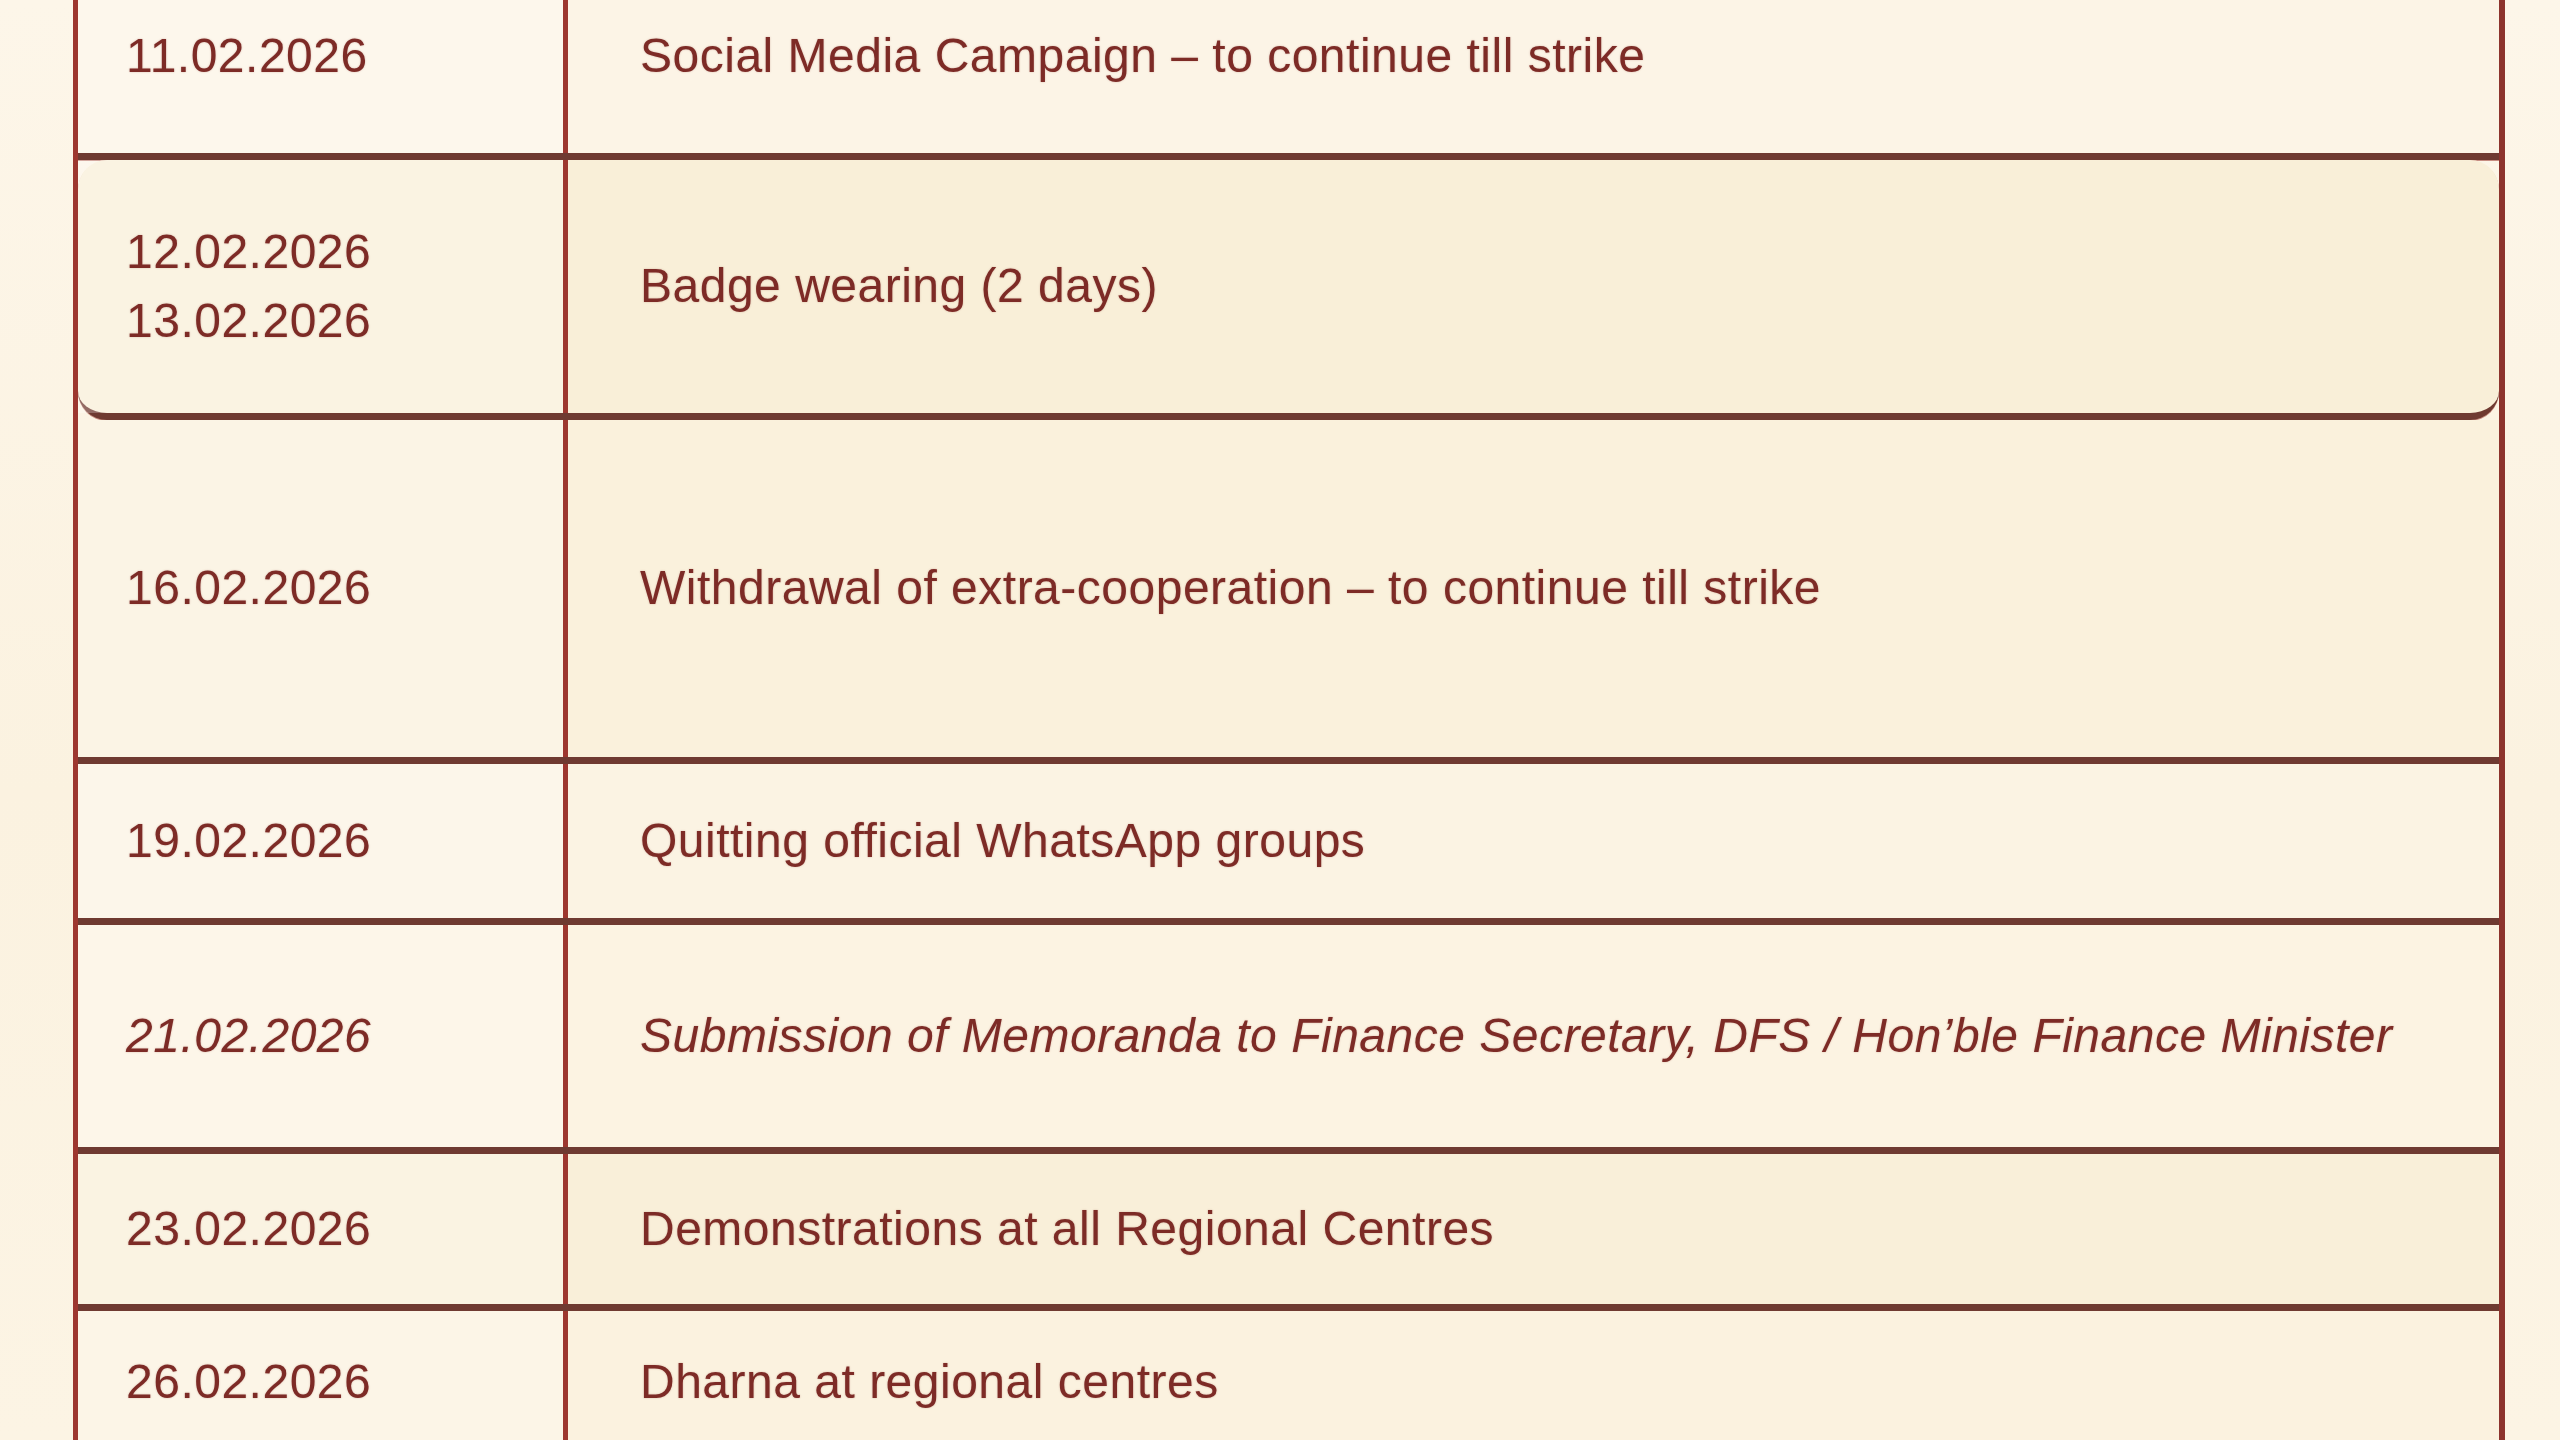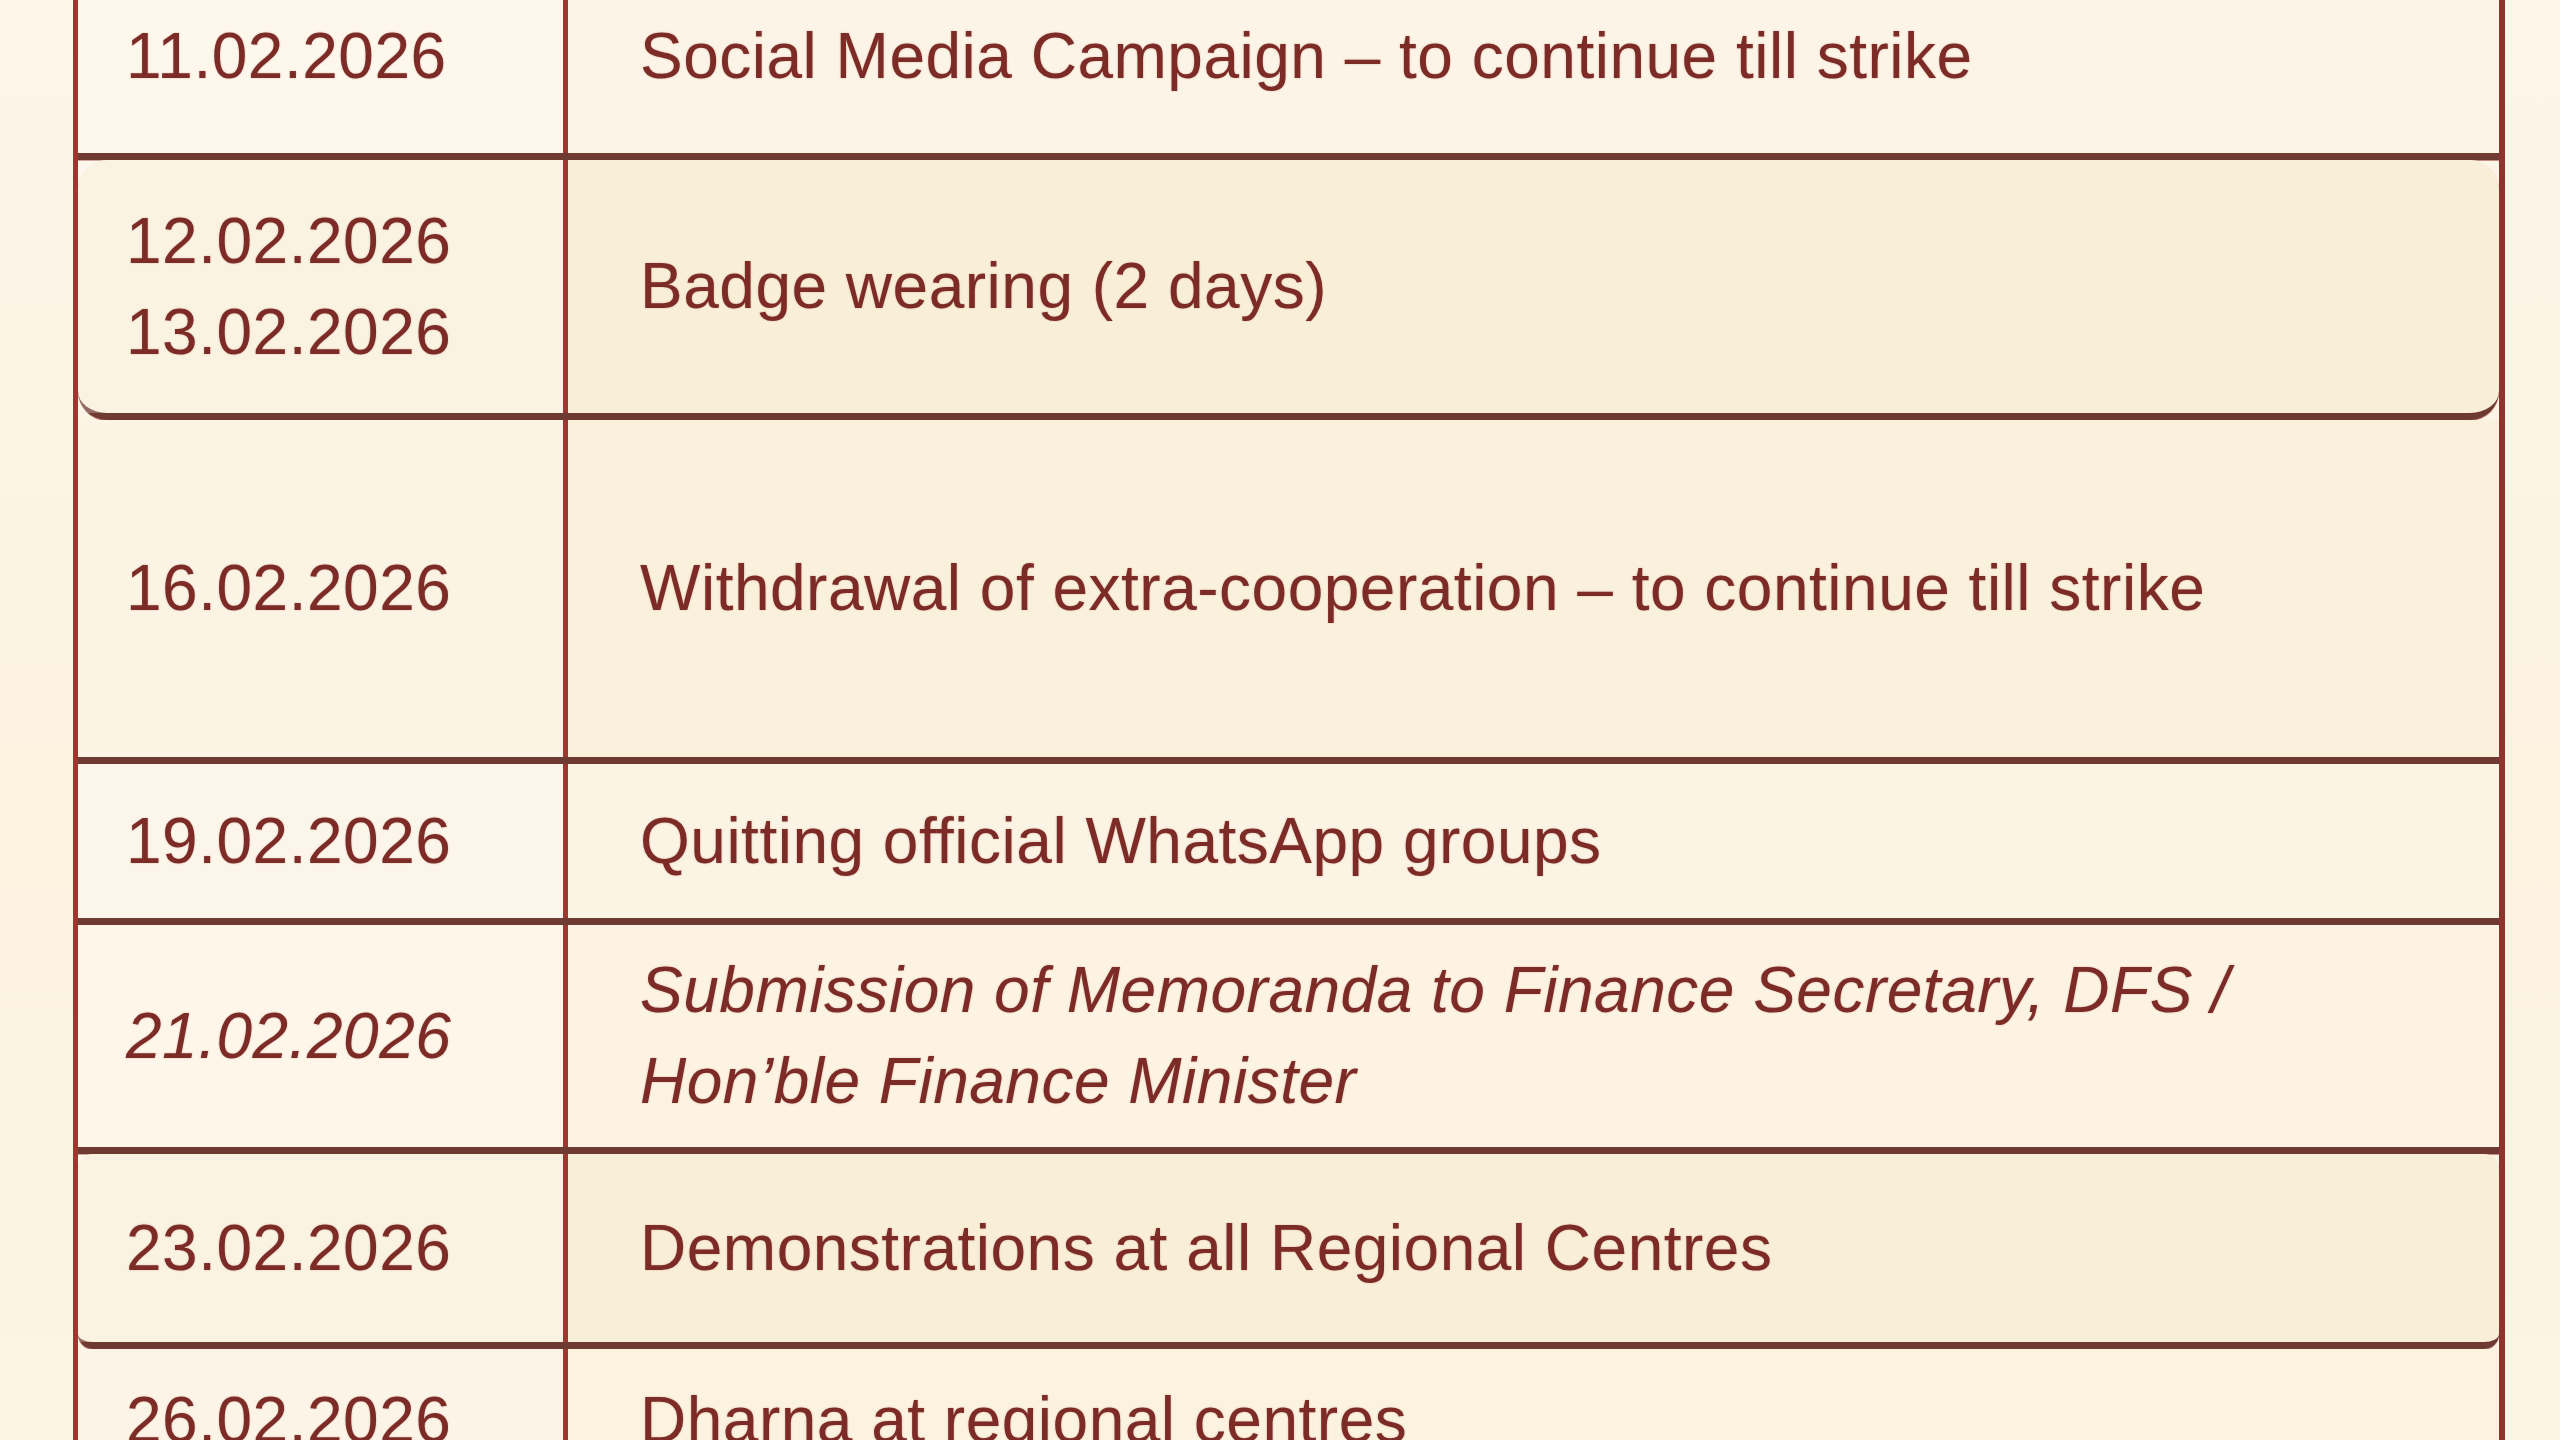--- a/index.html
+++ b/index.html
@@ -29,21 +29,21 @@
     display: flex;
     width: 100%;
     border-bottom: 7px solid #6f3a31;
     box-shadow: 0 1px 0 rgba(155,55,45,.55);
   }
   .r1 { height: 200px; background: #fcf4e6; }
   .r2 { height: 260px; background: #f9efd8; border-radius: 29px; }
   .r3 { height: 344px; background: #faf1dc; }
   .r4 { height: 161px; background: #fbf3e3; }
   .r5 { height: 229px; background: #fcf3e2; font-style: italic; }
-  .r6 { height: 195px; background: #f9efd9; border-radius: 15px; }
+  .r6 { height: 157px; background: #f9efd9; }
   .r7 { height: 149px; background: #fbf2df; }
   .r8 { height: 140px; background: #faf1de; border-bottom: none; }
   .date-cell {
     width: 490px;
     flex: 0 0 490px;
     border-right: 5px solid #9d372f;
     display: flex;
     flex-direction: column;
     justify-content: center;
     padding-left: 48px;
@@ -51,21 +51,21 @@
   }
   .activity-cell {
     flex: 1 1 auto;
     display: flex;
     flex-direction: column;
     justify-content: center;
     padding-left: 72px;
     padding-right: 40px;
   }
   .cell-text {
-    font-size: 64px;
+    font-size: 48px;
     line-height: 1.42;
     color: #7d2b26;
     letter-spacing: 0.5px;
     text-shadow: 0 0 2px rgba(125,43,38,.30);
   }
   .date-text { white-space: nowrap; }
 </style>
 </head>
 <body>
 

